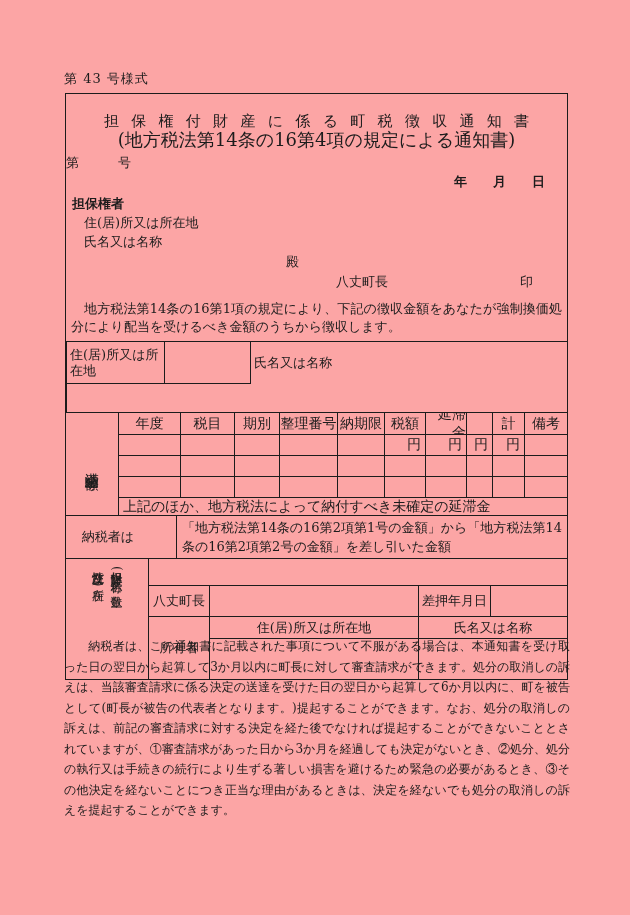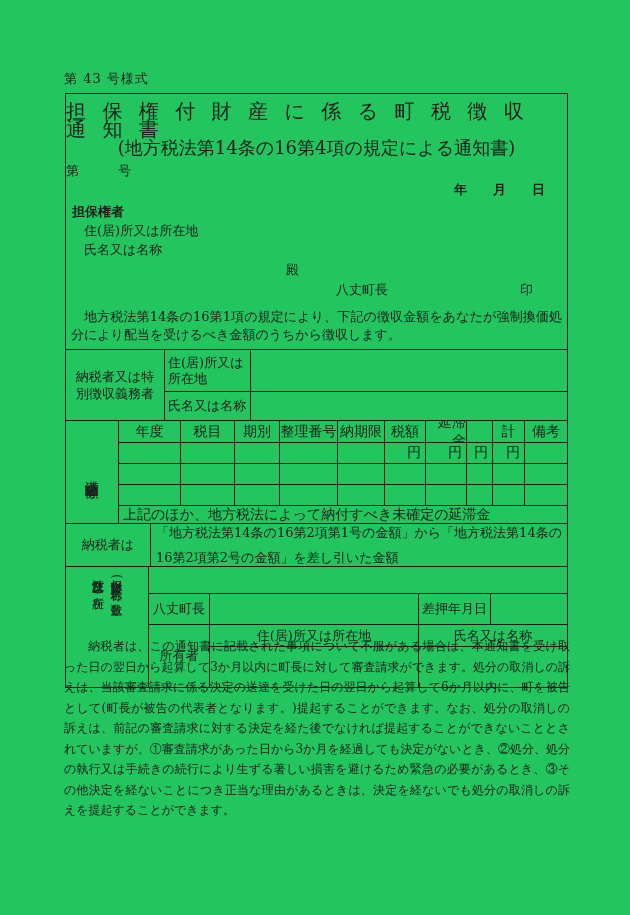--- a/index.html
+++ b/index.html
@@ -3,32 +3,32 @@
 <meta charset="utf-8">
 <style>
   * { margin: 0; padding: 0; box-sizing: border-box; }
   html, body { background: #ffffff; }
   body {
     width: 630px; height: 915px;
     font-family: "DejaVu Serif", "Liberation Serif", serif;
     color: #1c1c1c;
     -webkit-font-smoothing: antialiased;
   }
-  .sheet { position: relative; width: 630px; height: 915px; background: #22c55e; }
+  .sheet { position: relative; width: 630px; height: 915px; background: #fca5a5; }
   .form-no {
     position: absolute; left: 64px; top: 70px;
     font-size: 13px; letter-spacing: 1px;
   }
   .outer-box {
     position: absolute; left: 65px; top: 93px; width: 503px;
     border: 1px solid #1c1c1c;
   }
   
   .head { padding: 4px 0 3px 0; font-size: 13px; line-height: 18px; }
-  .title-line { text-align: left; font-size: 20px; margin-top: 4px; }
+  .title-line { text-align: center; font-size: 15px; margin-top: 14px; }
   .title-line span { letter-spacing: 0.82em; margin-right: -0.82em; }
   .subtitle-line { text-align: center; font-size: 18px; margin-top: 1px; }
   .doc-no-line { padding-right: 40px; margin-top: 5px; }
   .doc-date-line { text-align: right; padding-right: 22px; margin-top: 1px; font-weight: bold; }
   .holder-line { padding-left: 6px; margin-top: 4px; font-weight: bold; }
   .holder-sub { padding-left: 18px; margin-top: 1px; }
   .dono-line { padding-left: 220px; margin-top: 2px; }
   .mayor-line { padding-left: 270px; margin-top: 2px; display: flex; }
   .mayor-line .seal { margin-left: 132px; }
   .intro {
@@ -55,21 +55,21 @@
   .sec-arrears .cell { font-size: 14px; text-align: right; }
   .arrears-vlabel { grid-row: 1 / 6; justify-content: center; }
   .v-text {
     writing-mode: vertical-rl; text-orientation: mixed;
     letter-spacing: 1px; line-height: 1.45;
   }
   .yen { padding-right: 4px; }
   .arrears-footer { grid-column: 2 / 12; padding-left: 4px; }
   
   .sec-collection { grid-template-columns: 84px 1fr; grid-template-rows: 42px; }
-  .collection-value { padding: 2px 5px; line-height: 25px; text-align: justify; }
+  .collection-value { padding: 2px 5px; line-height: 19px; text-align: justify; margin-left: 26px; }
   
   .sec-property {
     grid-template-columns: 82px 61px 209px 72px 1fr;
     grid-template-rows: 27px 31px 22px 40px;
   }
   .property-vlabel { grid-row: 1 / 5; justify-content: center; padding: 2px 0; }
   .property-vlabel .v-text { font-size: 12px; line-height: 1.55; height: 114px; }
   .owner-label { grid-row: 3 / 5; }
   .span-2-5 { grid-column: 2 / 6; }
   .span-4-5 { grid-column: 4 / 6; }
@@ -99,21 +99,20 @@
       <div class="holder-sub">氏名又は名称</div>
       <div class="dono-line">殿</div>
       <div class="mayor-line">
         <span>八丈町長</span>
         <span class="seal">印</span>
       </div>
       <div class="intro">　地方税法第14条の16第1項の規定により、下記の徴収金額をあなたが強制換価処分により配当を受けるべき金額のうちから徴収します。</div>
     </div>
 
     <div class="sec sec-taxpayer">
-      <div class="cell ctr taxpayer-label">納税者又は特別徴収義務者</div>
       <div class="cell bl bb wrap-narrow">住(居)所又は所在地</div>
       <div class="cell bl bb"></div>
       <div class="cell bl wrap-narrow">氏名又は名称</div>
       <div class="cell bl"></div>
     </div>
 
     <div class="sec sec-arrears">
       <div class="cell arrears-vlabel">
           <span class="v-text">滞納金額等</span>
         </div>

